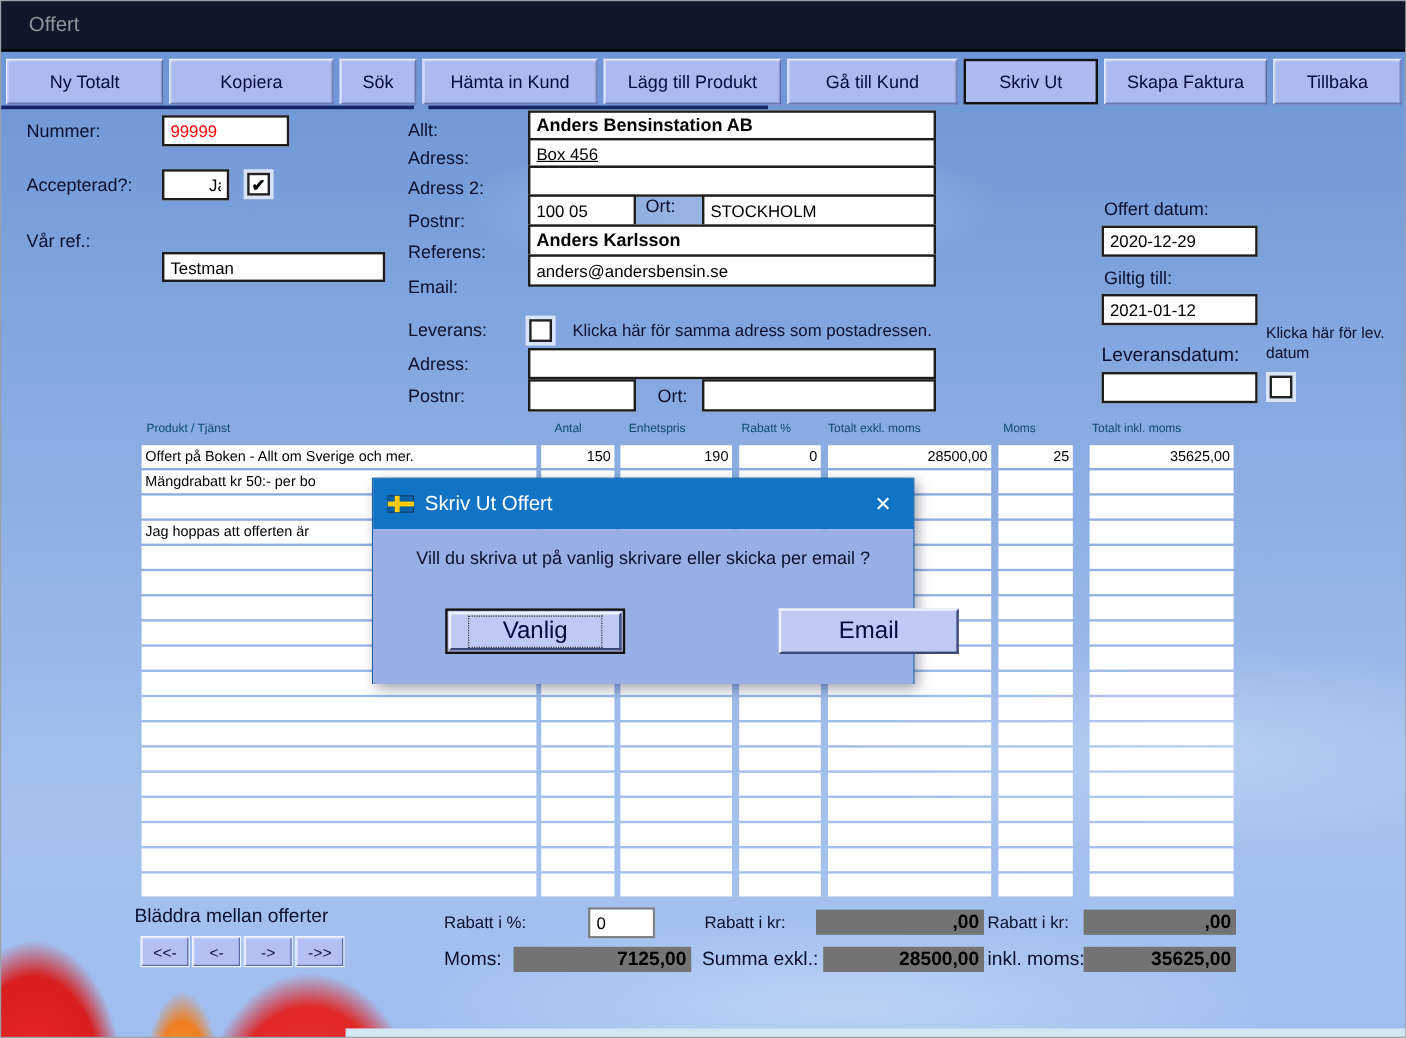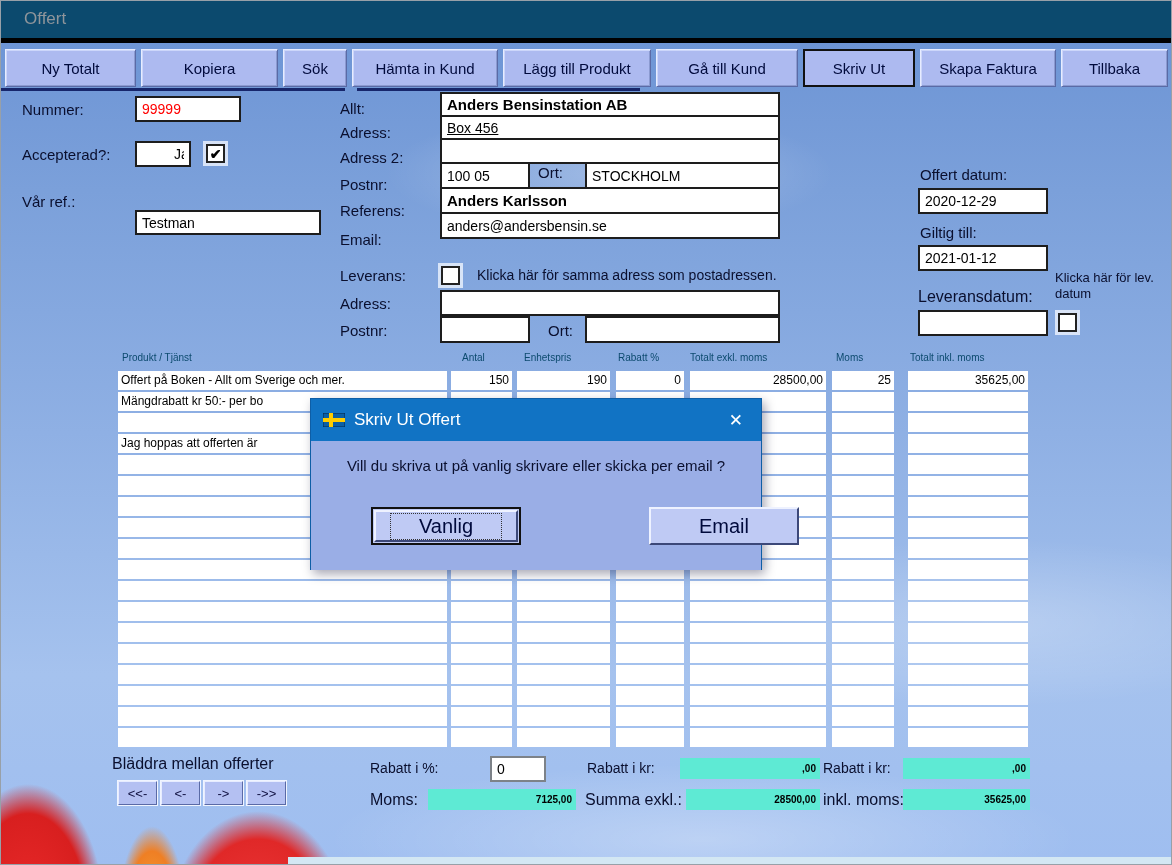--- a/index.html
+++ b/index.html
@@ -21,22 +21,22 @@
     position:absolute; left:0; bottom:0; width:340px; height:125px; z-index:1;
     background:
       radial-gradient(ellipse 105px 175px at 28px 170px, #ea2a2a 0%, #d81f1f 55%, rgba(216,31,31,0) 72%),
       radial-gradient(ellipse 46px 125px at 152px 180px, #f6ab3c 0%, #ef7f24 55%, rgba(239,127,36,0) 75%),
       radial-gradient(ellipse 125px 165px at 258px 190px, #f03a3a 0%, #e02828 55%, rgba(224,40,40,0) 72%);
   }
   .horizon { position:absolute; left:288px; right:0; bottom:0; height:8px; background:#d3e7f3; z-index:1; }
   .frame { position:absolute; inset:0; border:1px solid #98a0a8; z-index:60; pointer-events:none; }
 
   .titlebar {
-    position:absolute; top:0; left:0; width:100%; height:43px; background:#0c4a6e;
-    border-bottom:5px solid #000000; z-index:2; display:flex; align-items:center;
+    position:absolute; top:0; left:0; width:100%; height:43px; background:#0f172a;
+    border-bottom:2px solid #000000; z-index:2; display:flex; align-items:center;
   }
   .titlebar .t { margin-left:24px; font-size:17px; color:#8f959b; }
 
   .toolbar { position:absolute; top:49px; left:5px; height:38px; display:flex; z-index:3; }
   .tb-btn {
     height:38px; margin-right:5px; background:#adbaf0;
     border:1px solid; border-color:#e7ecff #5a6aa6 #5a6aa6 #e7ecff;
     box-shadow:inset 1px 1px 0 #ccd6fa, inset -1px -1px 0 #8b9ad0;
     color:#000a3c; font-size:15px; display:flex; align-items:center; justify-content:center;
     cursor:pointer; white-space:nowrap;
@@ -103,21 +103,21 @@
   .dlg-btn.secondary { left:338px; }
 
   .nav-row { position:absolute; left:118px; top:781px; display:flex; z-index:3; }
   .nav-btn {
     width:39px; height:24px; margin-right:4px; background:#b4c0f2;
     border:1px solid; border-color:#e7ecff #5a6aa6 #5a6aa6 #e7ecff;
     box-shadow:0 0 0 1px #f0f4ff;
     color:#101040; font-size:13px; display:flex; align-items:center; justify-content:center; cursor:pointer;
   }
   .sumf {
-    position:absolute; background:#5eead4; font-weight:bold; font-size:10px; text-align:right;
+    position:absolute; background:#737373; font-weight:bold; font-size:16px; text-align:right;
     padding:0 4px; color:#000; z-index:3; line-height:21px; height:21px;
   }
   .inp.small { font-size:14px; border:2px solid #7d8288; }
 </style>
 </head>
 <body>
 
 <div class="bg"></div>
 <div class="tulip"></div>
 <div class="horizon"></div>

